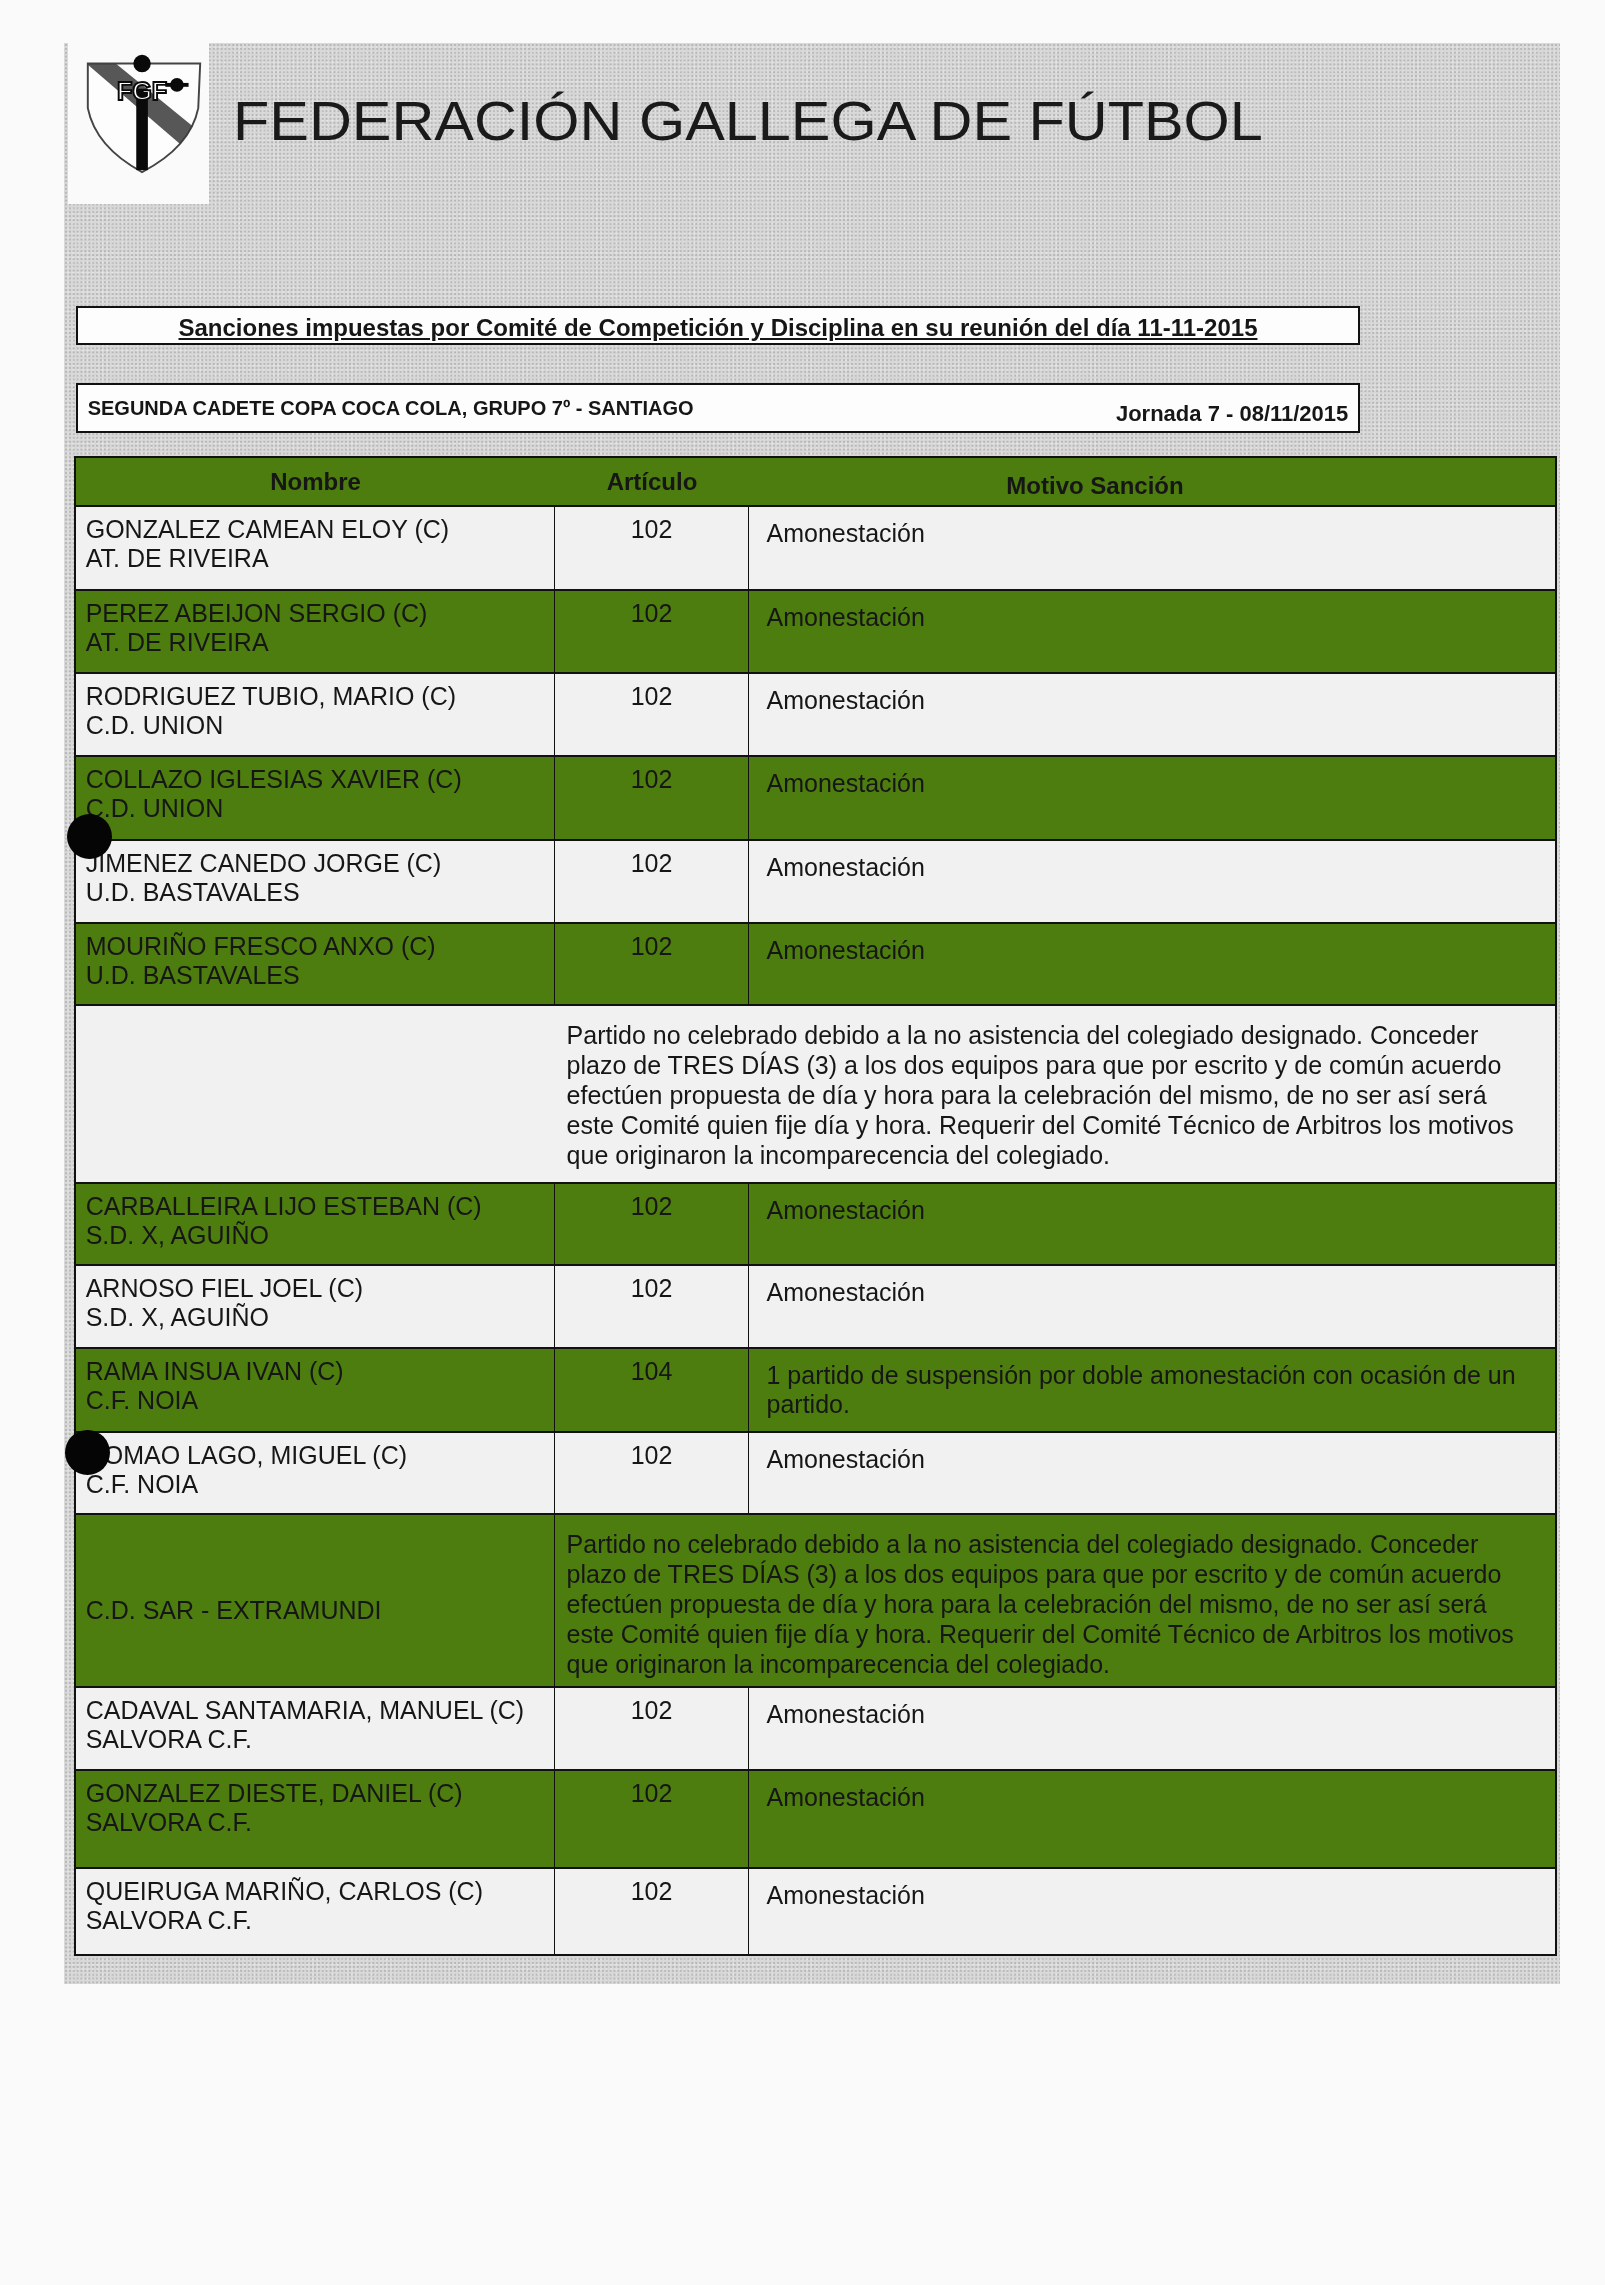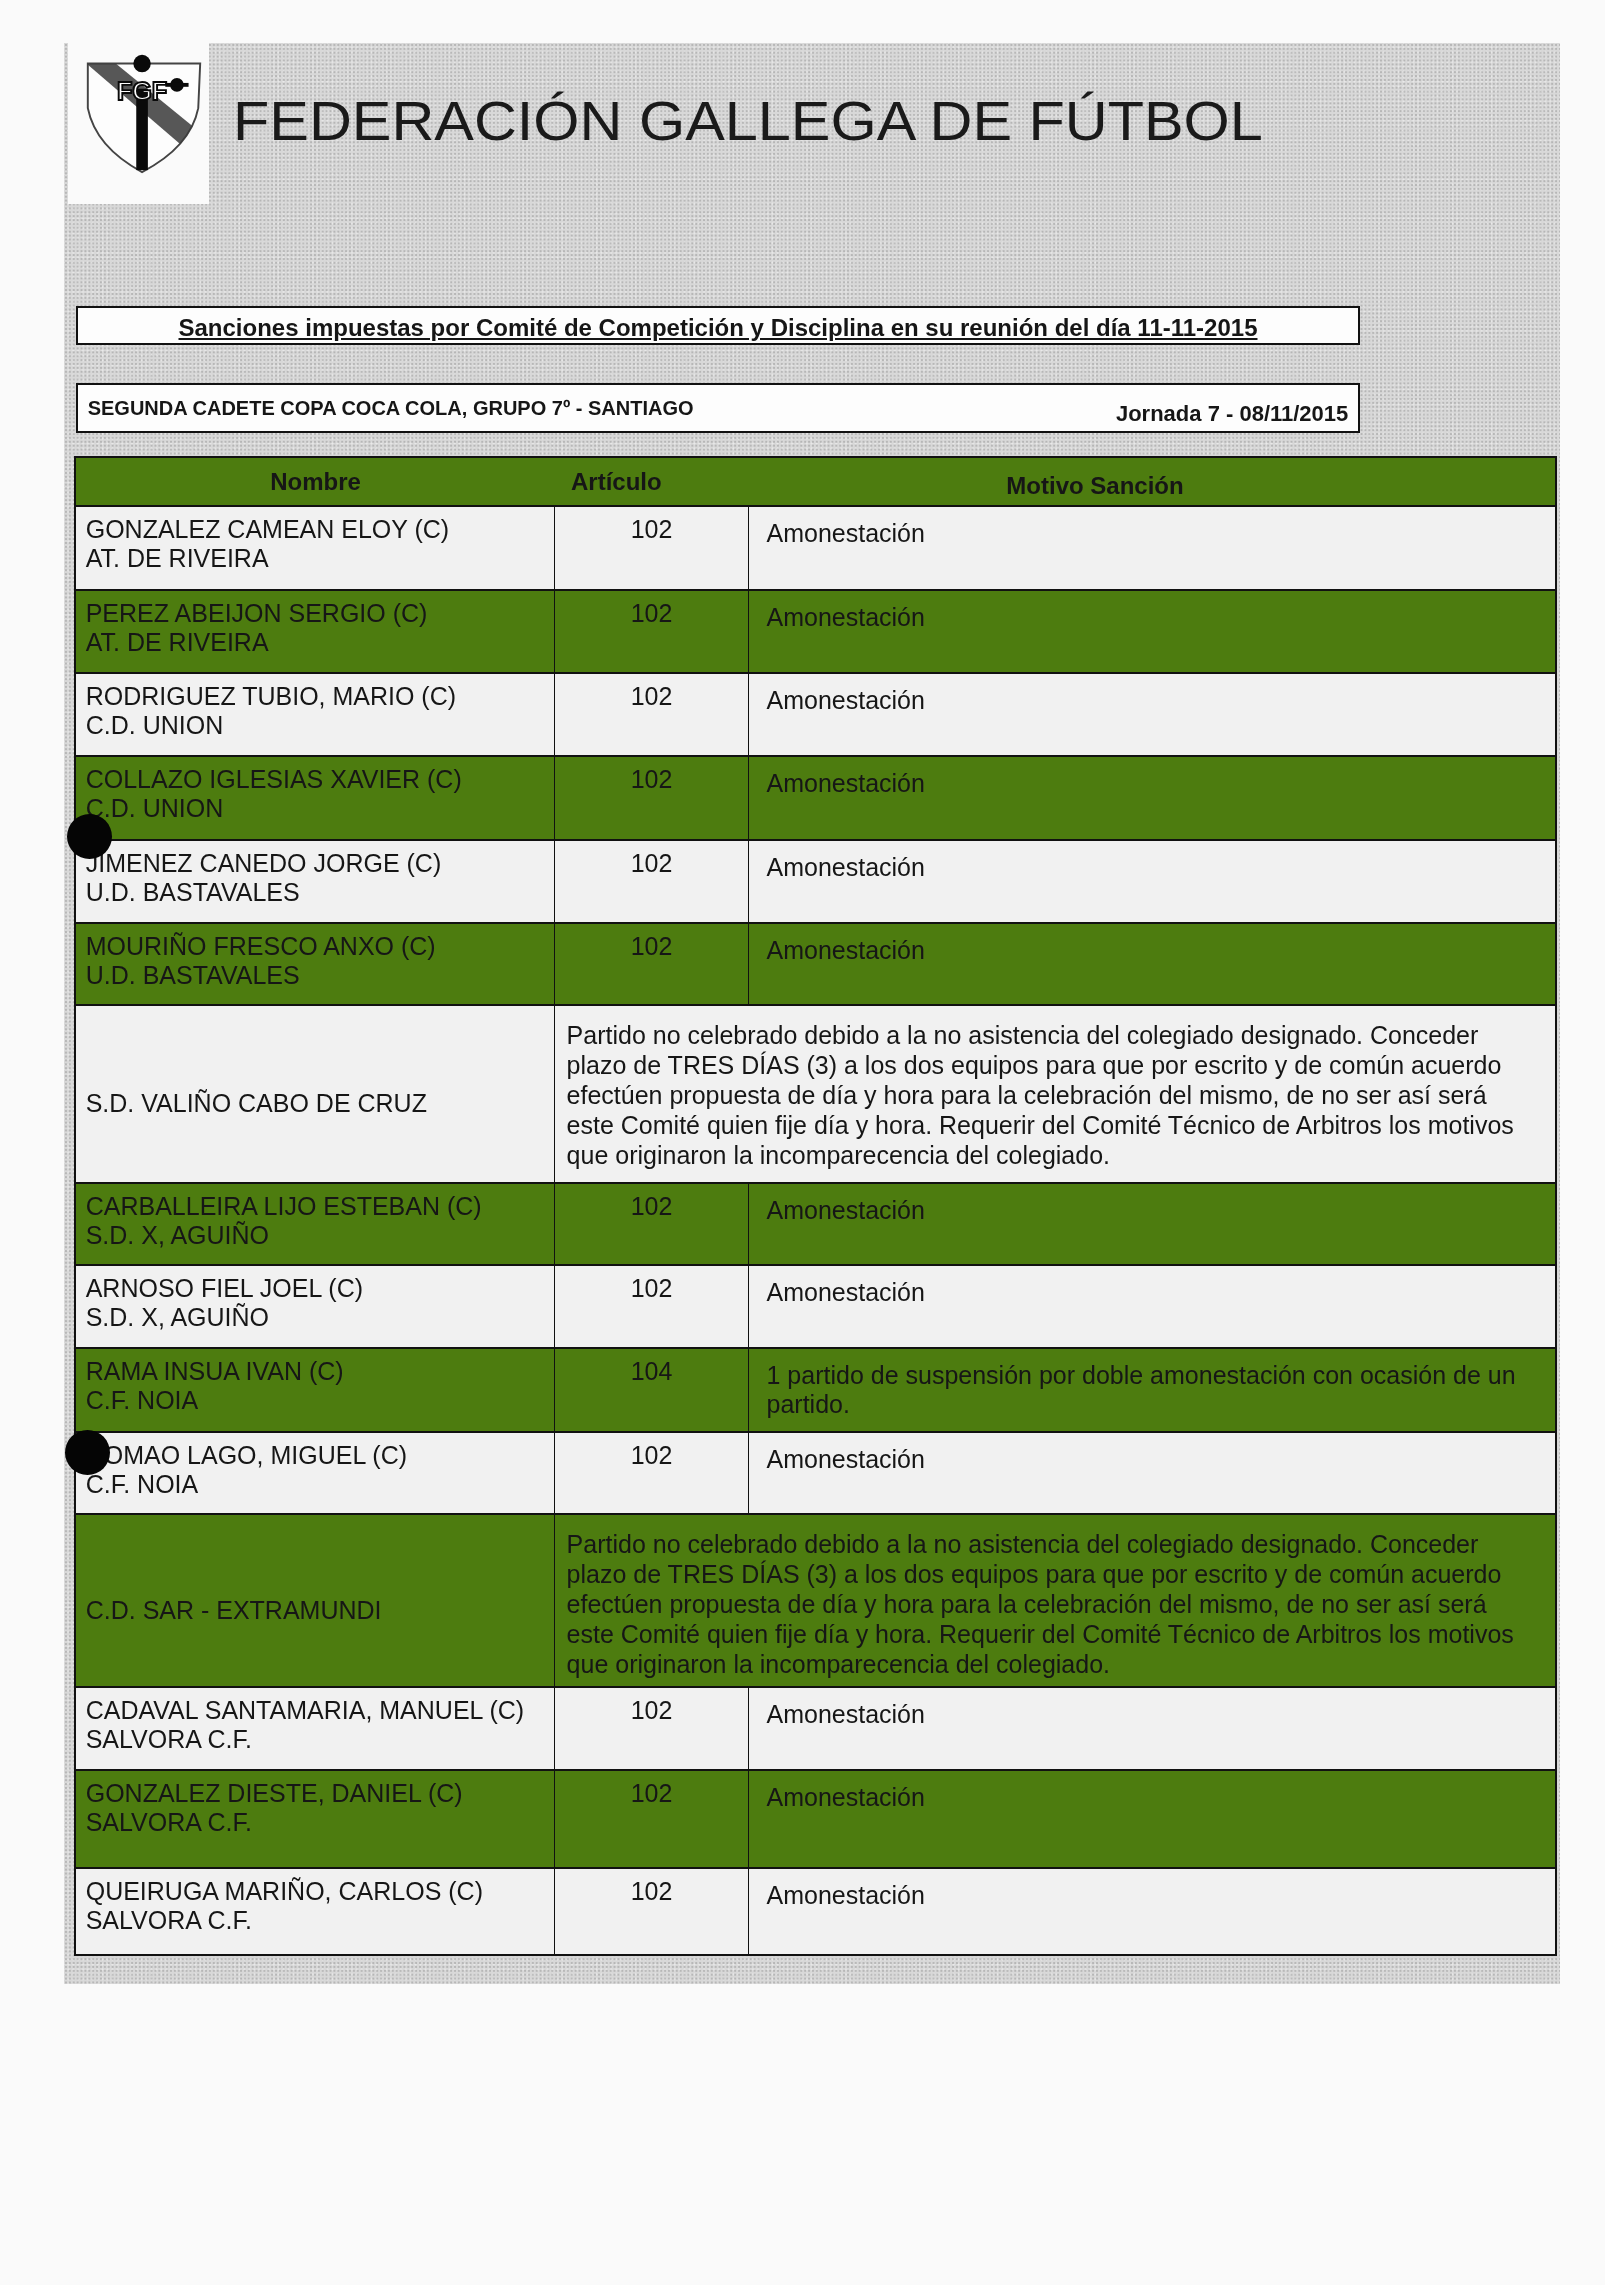--- a/index.html
+++ b/index.html
@@ -45,21 +45,21 @@
     position: absolute; right: 9.7px; top: 15.5px; font-weight: bold; font-size: 22px;
   }
   .sanctions {
     position: absolute; left: 74px; top: 456px; width: 1483px;
     border-left: 2.9px solid #111; border-right: 2.9px solid #111; border-top: 2.9px solid #111;
     box-sizing: border-box; background: #4d7c0f;
   }
   .hdr { position: relative; height: 49px; border-bottom: 2.9px solid #111; box-sizing: border-box; }
   .hdr span { position: absolute; top: 9.7px; font-weight: bold; font-size: 24px; }
   .hdr .h-name { left: 0; width: 479px; text-align: center; }
-  .hdr .h-art { left: 495px; width: 194px; text-align: left; }
+  .hdr .h-art { left: 479px; width: 194px; text-align: center; }
   .hdr .h-mot { left: 699px; width: 640px; text-align: center; top: 13.6px; }
   .row {
     position: relative; border-bottom: 2.9px solid #111; box-sizing: border-box;
     font-size: 25px; line-height: 29px;
   }
   .row:nth-child(odd) { background: #f1f1f1; }
   .row .c-name {
     position: absolute; left: 0; top: 0; bottom: 0; width: 479px;
     border-right: 1.9px solid #111; box-sizing: border-box; padding: 7.8px 9.7px;
   }
@@ -165,23 +165,20 @@
       </div>
       <div class="row" style="height: 82px;">
         <div class="c-name">
           <span class="line">MOURIÑO FRESCO ANXO (C)</span>
           <span class="line">U.D. BASTAVALES</span>
         </div>
         <div class="c-art"><span>102</span></div>
         <div class="c-mot"><span>Amonestación</span></div>
       </div>
       <div class="row team" style="height: 178px;">
-        <div class="c-name">
-          <span>S.D. VALIÑO CABO DE CRUZ</span>
-        </div>
         <div class="c-mot">
           <span class="line">Partido no celebrado debido a la no asistencia del colegiado designado. Conceder</span>
           <span class="line">plazo de TRES DÍAS (3) a los dos equipos para que por escrito y de común acuerdo</span>
           <span class="line">efectúen propuesta de día y hora para la celebración del mismo, de no ser así será</span>
           <span class="line">este Comité quien fije día y hora. Requerir del Comité Técnico de Arbitros los motivos</span>
           <span class="line">que originaron la incomparecencia del colegiado.</span>
         </div>
       </div>
       <div class="row" style="height: 82px;">
         <div class="c-name">

